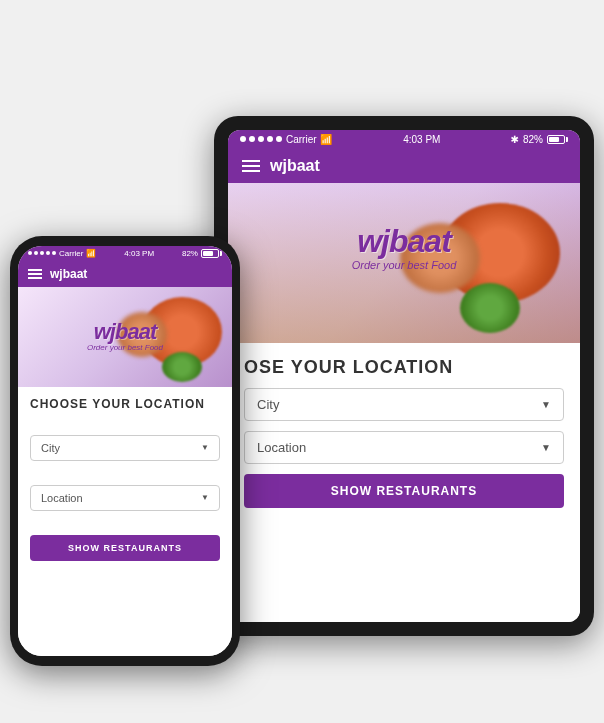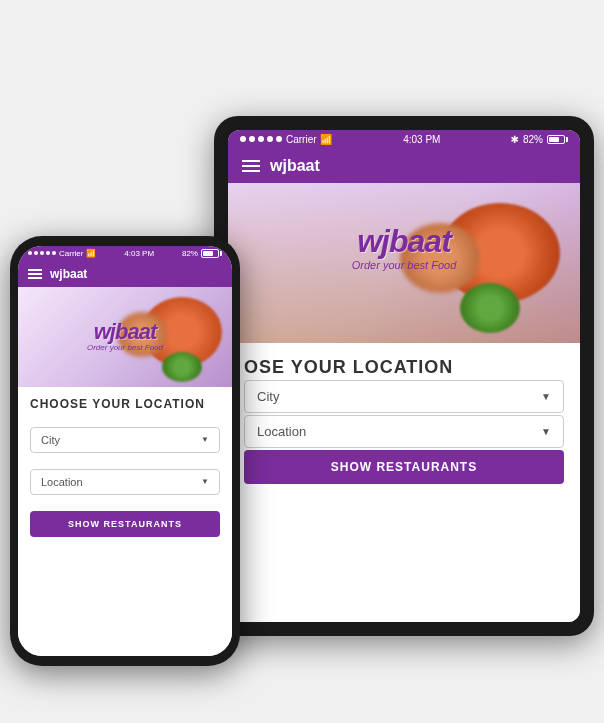--- a/index.html
+++ b/index.html
@@ -153,21 +153,21 @@
       font-style: italic;
       margin-top: 2px;
     }
 
     .tablet-content {
       flex: 1;
       background: #fff;
       padding: 14px 16px;
       display: flex;
       flex-direction: column;
-      gap: 2px;
+      gap: 10px;
       overflow: hidden;
     }
 
     .choose-location-title {
       font-size: 18px;
       font-weight: bold;
       color: #333;
       letter-spacing: 1px;
       text-transform: uppercase;
     }
@@ -331,21 +331,21 @@
       color: #7b2d9e;
       font-style: italic;
     }
 
     .phone-content {
       flex: 1;
       background: #fff;
       padding: 10px 12px;
       display: flex;
       flex-direction: column;
-      gap: 16px;
+      gap: 24px;
       overflow: hidden;
     }
 
     .phone-choose-title {
       font-size: 12px;
       font-weight: bold;
       color: #333;
       letter-spacing: 1px;
       text-transform: uppercase;
     }

